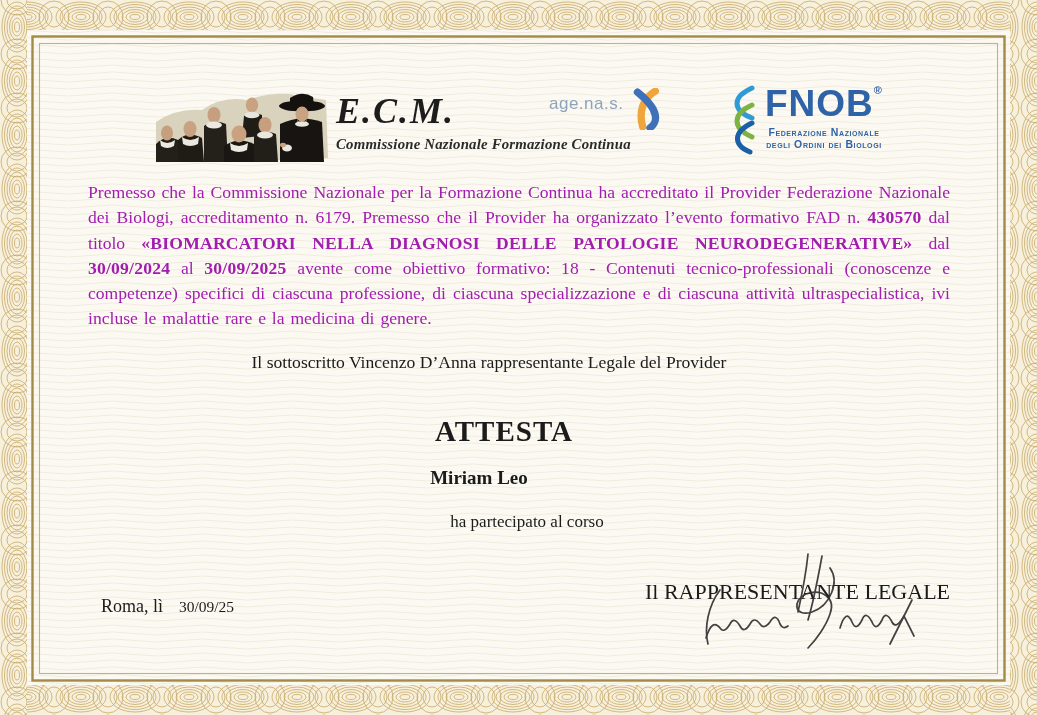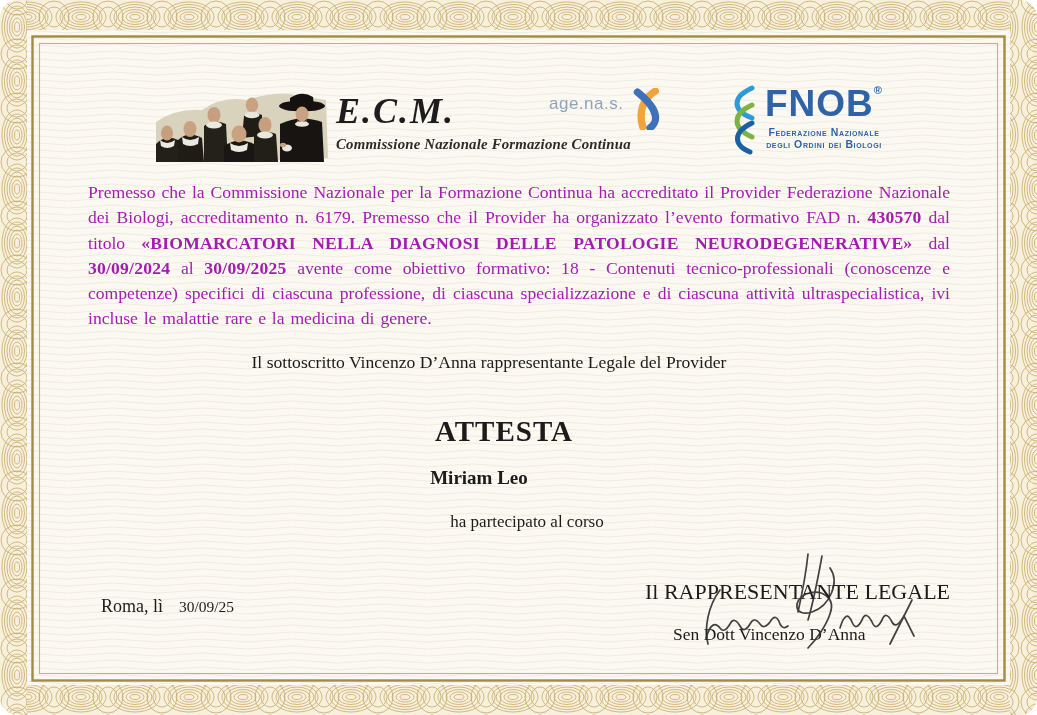--- a/index.html
+++ b/index.html
@@ -1,18 +1,18 @@
 <!DOCTYPE html>
 <html><head>
 <meta charset="utf-8">
 <style>
   html,body{margin:0;padding:0;background:#ffffff;}
   .page{
     position:relative; width:1037px; height:715px; overflow:hidden;
-    font-family:"Liberation Serif", serif; color:#1b1b1b; background:#fbf9f2;border-radius:18px;
+    font-family:"Liberation Serif", serif; color:#1b1b1b; background:#fbf9f2;
   }
   .layer{position:absolute; left:0; top:0;}
   .abs{position:absolute;}
   
   .ecm-title{
     font-style:italic; font-weight:bold; font-size:36px; letter-spacing:2px; color:#1d1d1d; line-height:1;
   }
   .ecm-subtitle{
     font-weight:bold; font-style:italic; font-size:14.8px; letter-spacing:.2px; color:#2a2a2a; margin-top:7px; white-space:nowrap;
   }
@@ -171,21 +171,20 @@
   </div>
 
   <div class="abs centerline" style="left:88px; top:512px; padding-left:16px; box-sizing:border-box; font-size:17px;">ha partecipato al corso</div>
 
   <div class="abs footer-text" style="left:101px; top:596px; font-size:18px;text-align:center;">
     <span>Roma, lì</span><span class="date-sm">30/09/25</span>
   </div>
 
   <div class="abs footer-text" style="left:645px; top:579px; font-size:22px;">Il RAPPRESENTANTE LEGALE</div>
 
-  <div class="abs footer-text" style="left:673px; top:624px;">Sen Dott Vincenzo D’Anna</div>
 
   <svg class="abs" style="left:680px; top:548px;" width="250" height="105" viewBox="0 0 250 105">
     <g fill="none" stroke="#2e2e2e" stroke-width="1.7" stroke-linecap="round" opacity="0.9">
       <path d="M40,42 C28,58 24,80 28,96"></path>
       <path d="M26,90 Q32,70 40,80 Q44,86 50,76 Q54,68 60,78 Q64,86 70,76 Q74,68 80,76 Q84,82 90,74 Q96,64 100,76 Q103,82 108,78"></path>
       <path d="M128,6 C126,26 122,46 118,64"></path>
       <path d="M142,8 C138,30 134,52 128,72"></path>
       <path d="M150,20 C160,34 150,58 132,64 C114,70 112,52 126,46 C142,40 156,50 150,66 C146,78 136,92 128,100"></path>
       <path d="M160,80 Q166,60 172,74 Q176,84 182,72 Q186,62 192,74 Q196,84 202,72 Q206,62 212,74 Q216,82 224,68 L234,88"></path>
       <path d="M232,52 L210,96"></path>

